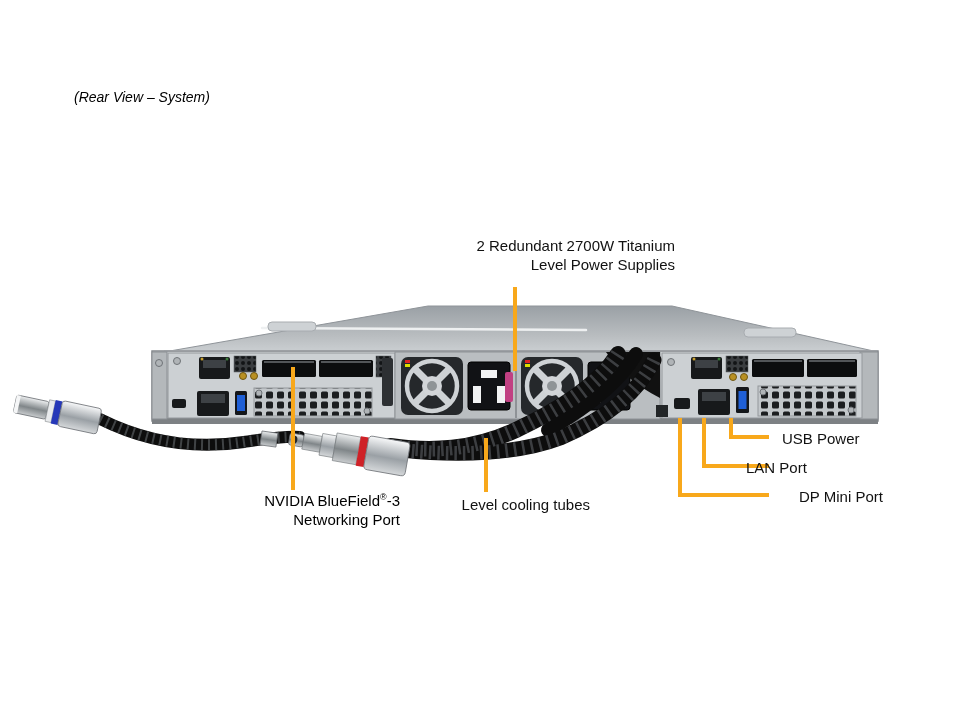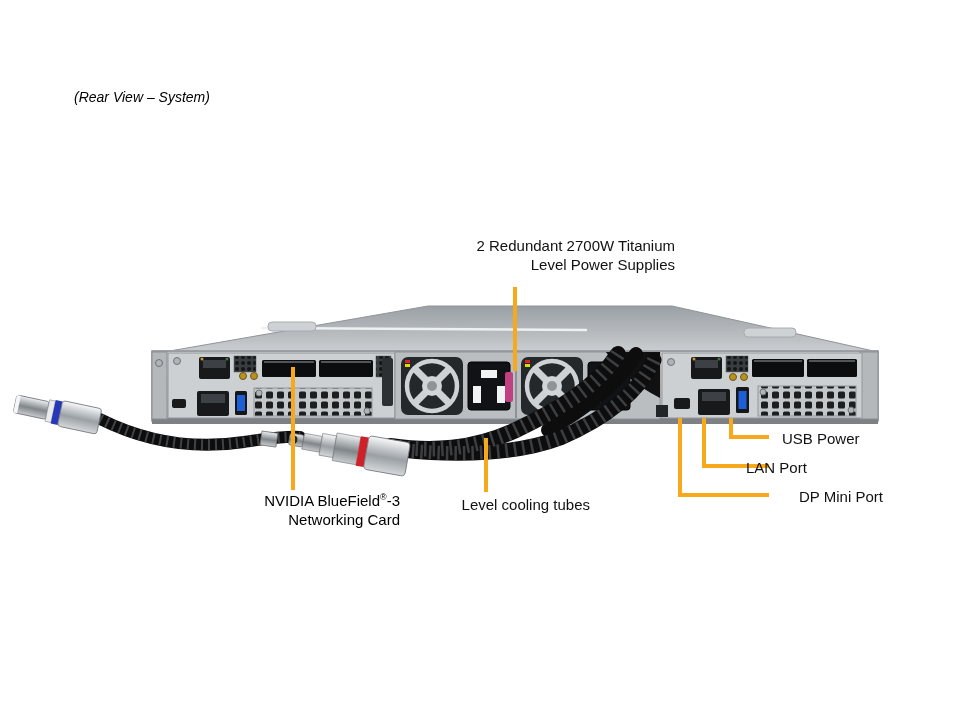--- a/index.html
+++ b/index.html
@@ -240,17 +240,17 @@
     <div>2 Redundant 2700W Titanium</div>
     <div>Level Power Supplies</div>
   </div>
 
   <div class="label lbl-usb" style="color: rgb(17, 17, 17);">USB Power</div>
   <div class="label lbl-lan" style="color: rgb(17, 17, 17);">LAN Port</div>
   <div class="label lbl-dp" style="color: rgb(17, 17, 17);">DP Mini Port</div>
 
   <div class="label center lbl-nvidia" style="color: #000000;">
     <div><span>NVIDIA BlueField</span><span class="reg">®</span><span>-3</span></div>
-    <div>Networking Card</div>
+    <div>Networking Port</div>
   </div>
 
   <div class="label center lbl-cooling" style="color: rgb(17, 17, 17);">Level cooling tubes</div>
 </div>
 
 </body></html>

